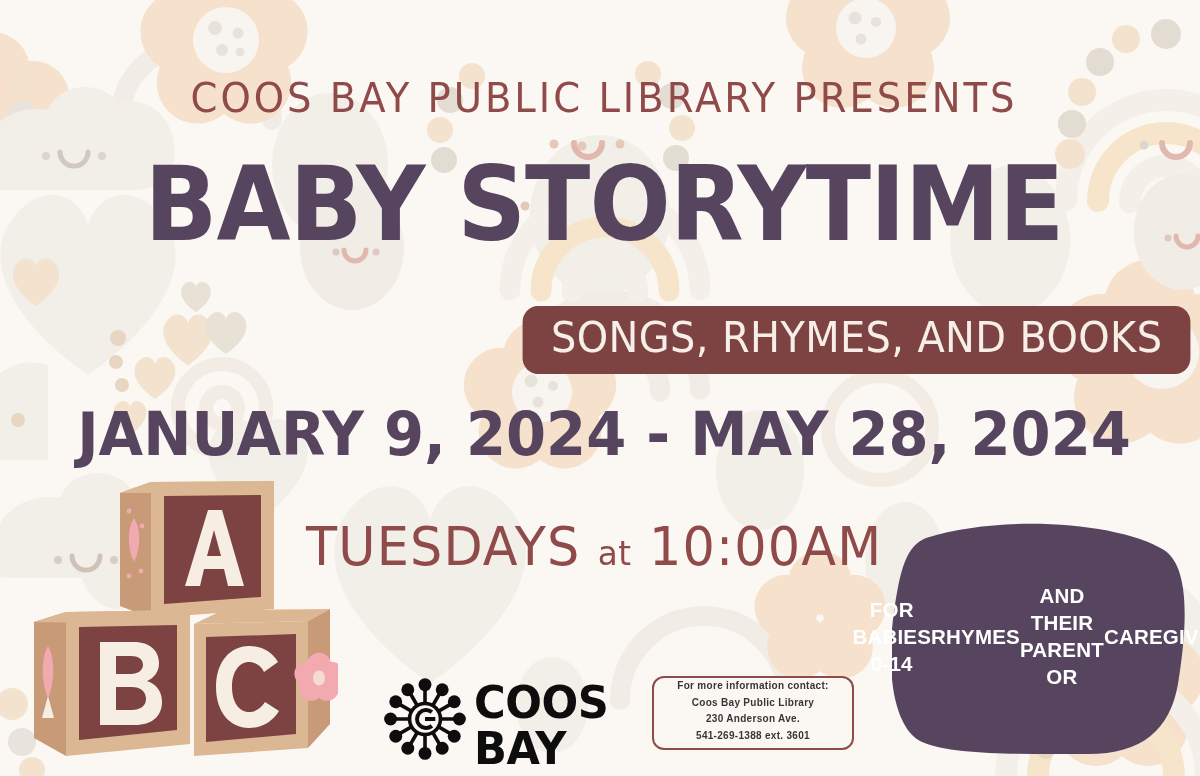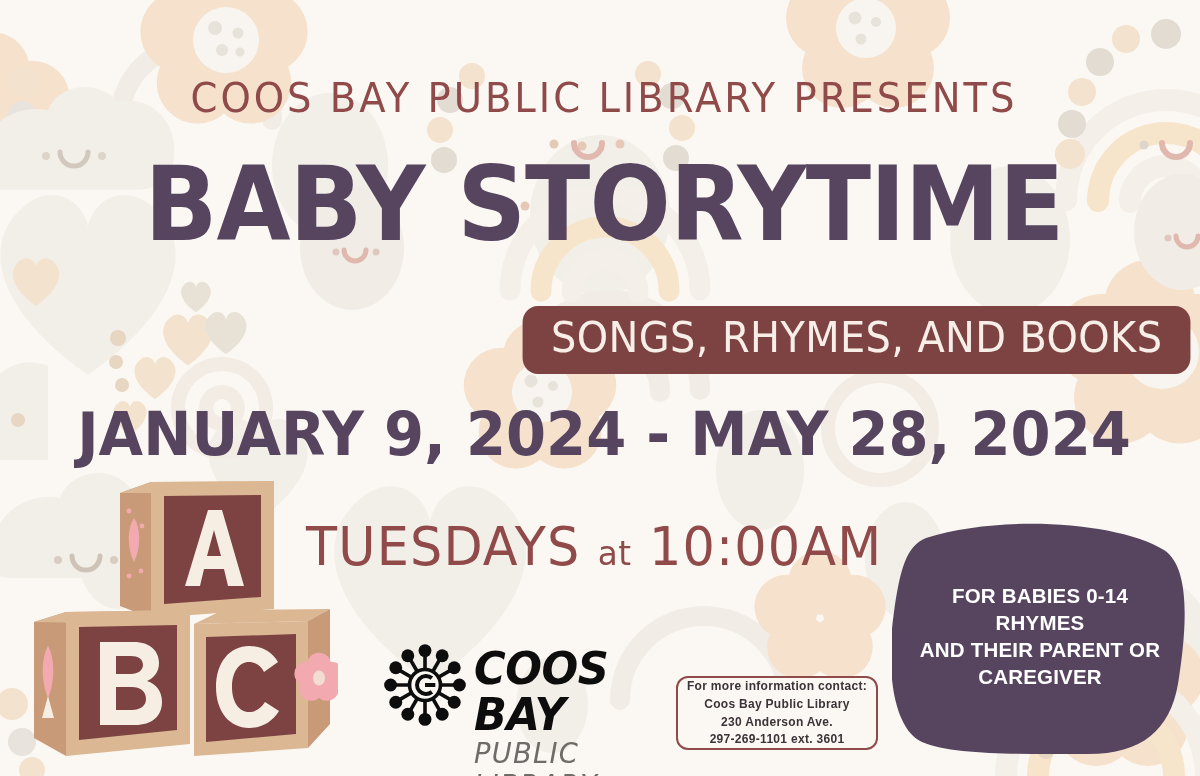--- a/index.html
+++ b/index.html
@@ -101,56 +101,56 @@
   
   .badge {
     position: absolute;
     left: 892px; top: 516px;
     width: 296px; height: 240px;
   }
   .badge svg { position:absolute; inset:0; }
   .badge-text {
     position: absolute;
     inset: 0;
-    display: flex; flex-direction: column;
+    display: flex; flex-direction: row;
     align-items: center; justify-content: center;
     color: #ffffff;
     font-size: 20.5px;
     line-height: 27px;
     font-weight: 700;
     letter-spacing: 0.2px;
     text-align: center;
     padding: 0 6px;
     box-sizing: border-box;
   }
 
   
   .contact {
     position: absolute;
-    left: 676px; top: 676px;
+    left: 652px; top: 676px;
     width: 202px; height: 74px;
     border: 2px solid #8f4a49;
     border-radius: 12px;
     background: #fbf8f3;
     box-sizing: border-box;
     display: flex; flex-direction: column;
-    align-items: center; justify-content: space-between;
+    align-items: center; justify-content: flex-start;
     color: #3c3338;
-    font-size: 12px;
+    font-size: 10px;
     line-height: 16.5px;
     font-weight: 700;
     letter-spacing: 0.3px;
     text-align: center;
   }
 
   
   .logo {
     position: absolute;
-    left: 382px; top: 636px;
-    width: 266px; height: 96px; font-style: italic;
+    left: 382px; top: 670px;
+    width: 266px; height: 96px;
   }
   .logo-mark { position:absolute; left:0; top:6px; width:86px; height:86px; }
   .logo-words { position:absolute; left: 92px; top: 10px; }
   .logo-l1 {
     color: #0d0d0d;
     font-size: 45px; line-height: 46px;
     font-weight: 700; letter-spacing: -0.5px;
     font-family: "DejaVu Sans", sans-serif;
     transform: scaleX(0.96);
     transform-origin: left center;
@@ -527,21 +527,21 @@
       <div class="logo-words">
         <div class="logo-l1">COOS BAY</div>
         <div class="logo-l2">PUBLIC LIBRARY</div>
       </div>
     </div>
 
     <div class="contact">
       <div>For more information contact:</div>
       <div>Coos Bay Public Library</div>
       <div>230 Anderson Ave.</div>
-      <div>297-269-1101 ext. 3601</div>
+      <div>541-269-1388 ext. 3601</div>
     </div>
 
     <div class="badge">
       <svg viewBox="0 0 296 240" preserveAspectRatio="none">
         <path d="M34 22 C110 -2 226 6 272 34 C300 52 294 118 286 168
                  C278 214 250 238 196 238 C140 238 62 240 30 226
                  C0 212 -6 150 2 96 C8 54 14 30 34 22 Z" fill="#574560"></path>
       </svg>
       <div class="badge-text">
         <div>FOR BABIES 0-14</div>

